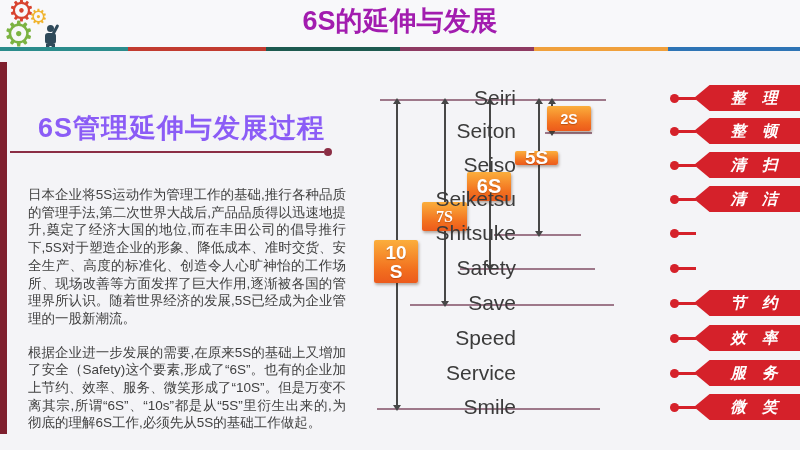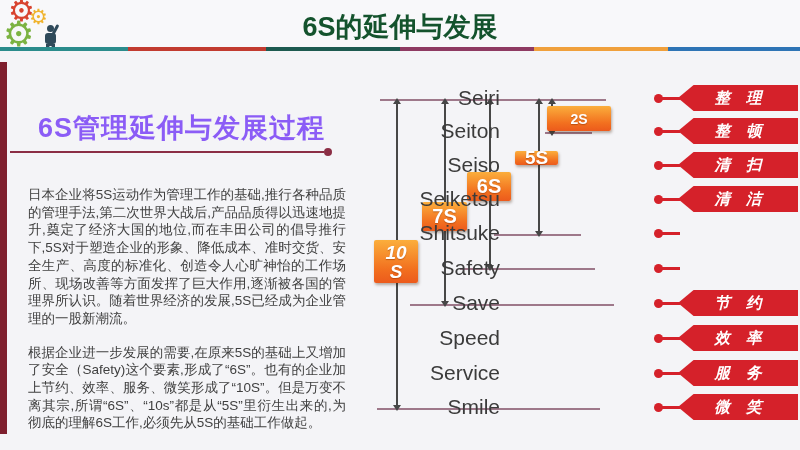--- a/index.html
+++ b/index.html
@@ -2,22 +2,22 @@
 <html><head>
 <meta charset="utf-8">
 <style>
   * { margin:0; padding:0; box-sizing:border-box; }
   html,body { width:800px; height:450px; }
   body { font-family:"Liberation Sans","DejaVu Sans",sans-serif; background:#e8e8ec; }
   .stage { position:relative; width:800px; height:450px; background:#f4f4f7; overflow:hidden; }
 
   
   .hdr { position:absolute; top:0; left:0; width:800px; height:51px; background:#f8f8fa; }
-  .hdr-title { position:absolute; top:9px; left:50%; transform:translateX(-50%);
-               font-size:27px; font-weight:bold; color:#14532d; white-space:nowrap; }
+  .hdr-title { position:absolute; top:3px; left:50%; transform:translateX(-50%);
+               font-size:27px; font-weight:bold; color:#a21caf; white-space:nowrap; }
   .hdr-line { position:absolute; top:47px; left:0; width:800px; height:4px; display:flex; }
   .hdr-line div { height:4px; }
 
   
   .logo { position:absolute; top:0; left:0; width:70px; height:51px; }
   .gear { position:absolute; line-height:1; font-family:"DejaVu Sans",sans-serif; }
   .gear-red    { top:-4px; left:8px;  font-size:30px; color:#d8432f; }
   .gear-yellow { top:7px;  left:29px; font-size:21px; color:#f0b42e; }
   .gear-green  { top:17px; left:3px;  font-size:35px; color:#7cb342; }
   .person { position:absolute; top:25px; left:42px; width:18px; height:23px; }
@@ -46,21 +46,21 @@
   .varrow::after  { bottom:-5px; border-top:6px solid #474747; }
 
   .sbox { position:absolute; display:flex; align-items:center; justify-content:center;
           background:linear-gradient(180deg,#fbae3c 0%,#f2701f 68%,#ec5a1c 100%);
           color:#fff; font-weight:bold; border-radius:2px;
           box-shadow:1px 2px 3px rgba(60,30,0,.35); text-shadow:0 1px 1px rgba(140,50,0,.5); }
   .sbox.stacked span { display:block; width:26px; margin:0 auto; word-break:break-all;
           text-align:center; line-height:19px; }
 
   
-  .srow { position:absolute; left:0; width:648px; height:26px; }
+  .srow { position:absolute; left:16px; width:648px; height:26px; }
   .en-label { position:absolute; right:148px; top:0; height:26px; line-height:26px;
               font-size:21px; color:#3b3b3b; white-space:nowrap; }
   .bullet { position:absolute; left:654px; top:9px; width:9px; height:9px; border-radius:50%; background:#d5212a; }
   .connector { position:absolute; left:661px; top:12px; width:19px; height:2.5px; background:#d5212a; }
   .banner { position:absolute; left:678px; top:0; width:120px; height:26px; background:#d5212a;
             clip-path:polygon(0 50%,13% 0,100% 0,100% 100%,13% 100%);
             display:flex; align-items:center; justify-content:center;
             color:#fff; font-weight:bold; font-size:15.5px;
             letter-spacing:16px; text-indent:16px;
             filter:drop-shadow(2px 2px 0 rgba(125,12,18,.55));font-style:italic; }
@@ -108,33 +108,33 @@
   <div class="dline" style="left:460px; top:268px; width:135px;"></div>
   <div class="dline" style="left:410px; top:304px; width:204px;"></div>
   <div class="dline" style="left:377px; top:408px; width:223px;"></div>
 
   <div class="varrow" style="left:551px; top:103px; height:28px;"></div>
   <div class="varrow" style="left:538px; top:103px; height:129px;"></div>
   <div class="varrow" style="left:489px; top:103px; height:163px;"></div>
   <div class="varrow" style="left:444px; top:103px; height:199px;"></div>
   <div class="varrow" style="left:396px; top:103px; height:303px;"></div>
 
-  <div class="sbox" style="left:547px; top:106px; width:64px; height:25px; font-size:14px;">
+  <div class="sbox" style="left:547px; top:106px; width:44px; height:25px; font-size:14px;">
     <span>2S</span>
   </div>
   <div class="sbox" style="left:515px; top:151px; width:43px; height:14px; font-size:19px;">
     <span>5S</span>
   </div>
   <div class="sbox" style="left:467px; top:172px; width:44px; height:29px; font-size:20px;">
     <span>6S</span>
   </div>
-  <div class="sbox" style="left:422px; top:202px; width:45px; height:29px; font-size:20px;">
+  <div class="sbox" style="left:422px; top:202px; width:45px; height:29px; font-size:16px;font-family:Liberation Serif, serif;">
     <span>7S</span>
   </div>
-  <div class="sbox stacked" style="left:374px; top:240px; width:44px; height:43px; font-size:19px;font-style:italic;">
+  <div class="sbox stacked" style="left:374px; top:240px; width:44px; height:43px; font-size:19px;">
     <span>10S</span>
   </div>
 
   <div class="srow" style="top:85px;">
     <span class="en-label">Seiri</span>
     <span class="bullet"></span>
     <span class="connector"></span>
     <span class="banner">整理</span>
   </div>
   <div class="srow" style="top:118px;">

